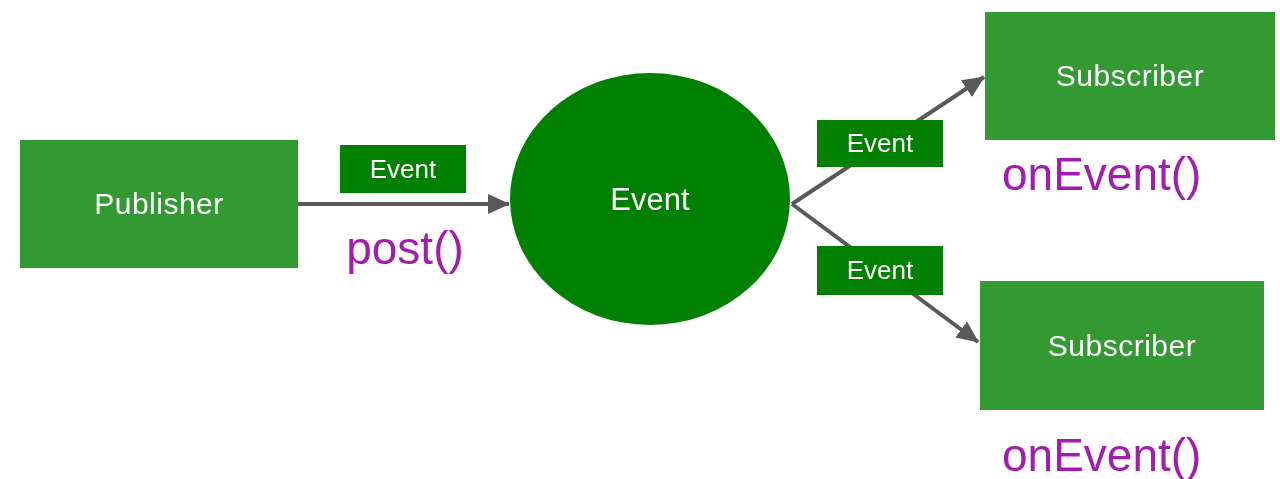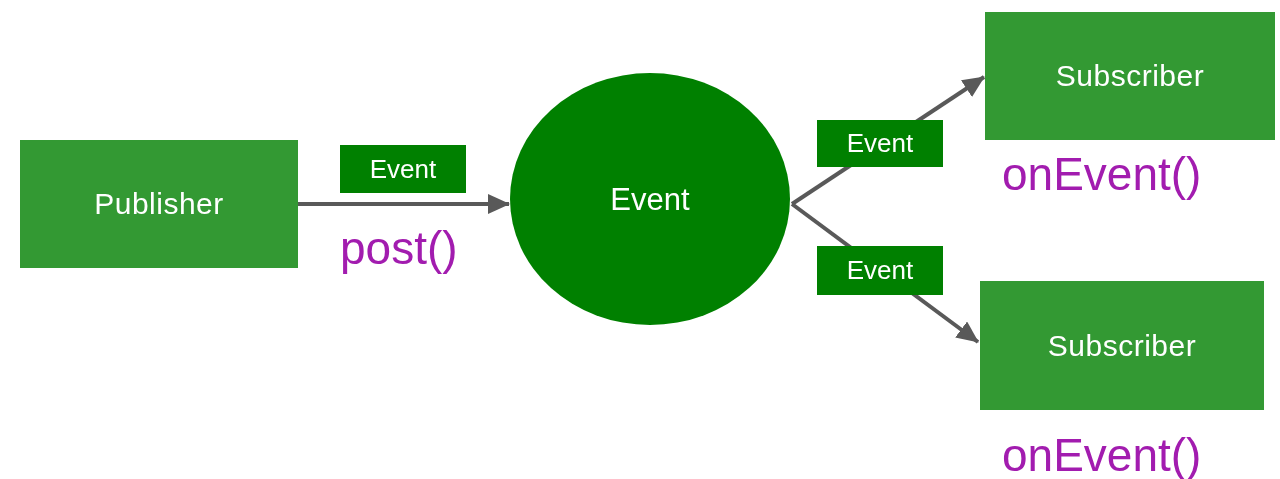--- a/index.html
+++ b/index.html
@@ -62,21 +62,21 @@
     text-align: center;
   }
 
   .method-label {
     position: absolute;
     color: #a21caf;
     font-size: 46px;
     font-weight: 300;
     white-space: nowrap;
   }
-  #post-label { left: 340px; top: 221px; width: 130px; }
+  #post-label { left: 340px; top: 221px; width: 130px; text-align: center; }
   #onevent-top    { left: 1002px; top: 147px; }
   #onevent-bottom { left: 1002px; top: 428px; }
 
   #arrow-layer {
     position: absolute;
     left: 0;
     top: 0;
     width: 1280px;
     height: 479px;
   }

